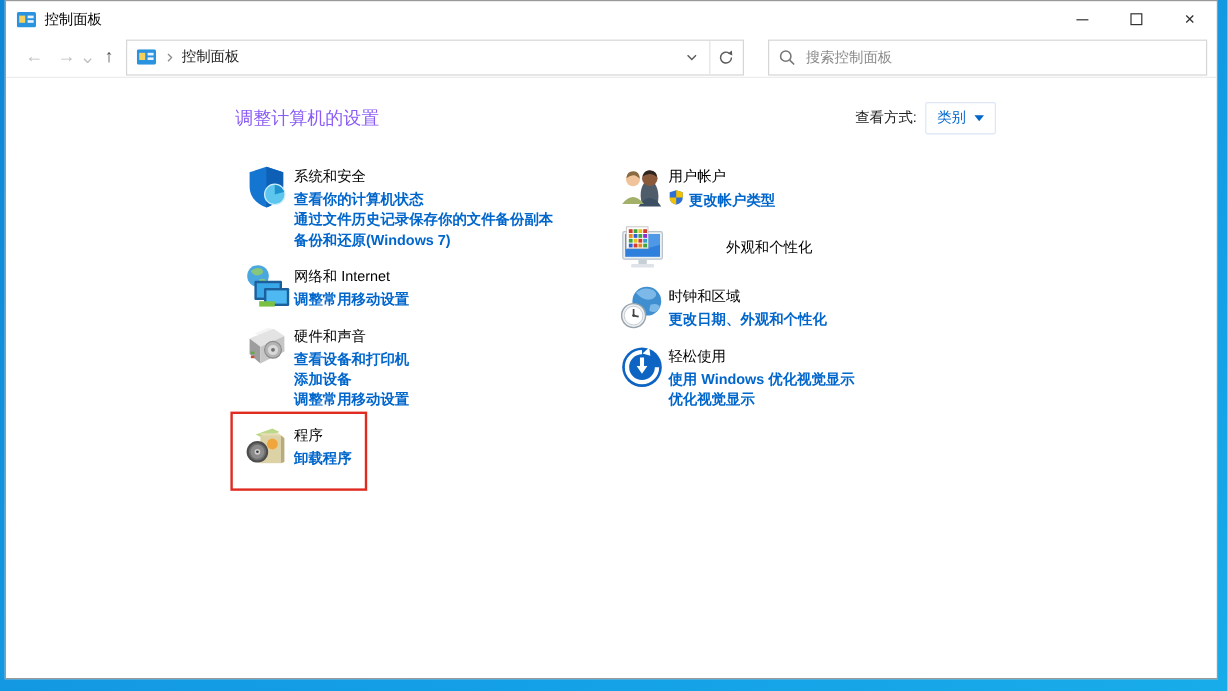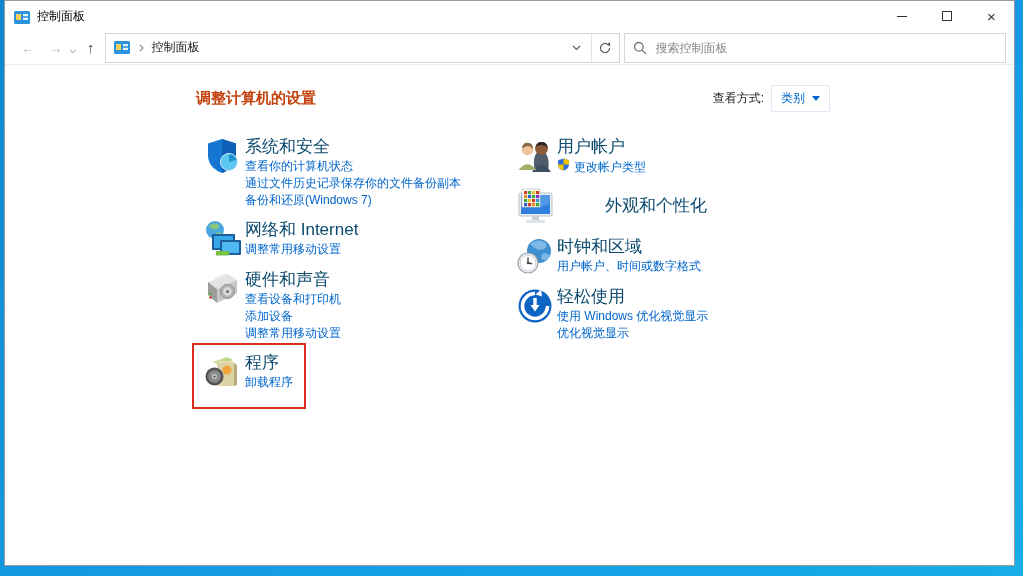--- a/index.html
+++ b/index.html
@@ -31,48 +31,48 @@
   .addr-box {
     width:515px; height:30px; border:1px solid #d6d6d6; display:flex; align-items:center;
     margin-left:4px; flex:none;
   }
   .addr-crumb { flex:1; display:flex; align-items:center; padding-left:8px; font-size:12px; color:#1a1a1a; }
   .addr-crumb .crumb-icon { width:16px; height:13px; margin-right:7px; }
   .addr-crumb .crumb-sep { margin:0 8px 0 2px; display:flex; }
   .addr-btn { width:28px; height:28px; display:flex; align-items:center; justify-content:center; flex:none; }
   .addr-btn.refresh { border-left:1px solid #e3e3e3; }
   .search-box {
-    flex:1; height:30px; border:1px solid #d6d6d6; margin-left:4px; margin-right:2px;
+    flex:1; height:30px; border:1px solid #d6d6d6; margin-left:20px; margin-right:2px;
     display:flex; align-items:center; padding:0 8px;
   }
   .search-box svg { flex:none; margin-right:9px; }
   .search-box input {
     border:none; outline:none; flex:1; font-size:12px; color:#333; background:transparent;
     font-family:inherit;
   }
   .search-box input::placeholder { color:#8a8a8a; opacity:1; }
   
   .content { flex:1; padding:20px 0 0 191px; overflow:hidden; }
   .content-header { width:634px; display:flex; align-items:center; justify-content:space-between; }
-  .page-title { font-size:15px; font-weight:bold; color:#c2410c; }
+  .page-title { font-size:15px; font-weight:normal; color:#8b5cf6; }
   .view-by { display:flex; align-items:center; font-size:12px; color:#222; }
   .view-btn {
     margin-left:7px; display:flex; align-items:center; color:#0066cc;
     border:1px solid #dce6f5; border-radius:2px; padding:4px 9px; cursor:default;
   }
   .view-btn .tri { width:0; height:0; border-left:4px solid transparent; border-right:4px solid transparent; border-top:5px solid #0066cc; margin-left:7px; }
   .columns { margin-top:24px; display:flex; }
   .col-left { width:312px; flex:none; }
   .col-right { flex:none; }
   .category { display:flex; align-items:flex-start; margin-left:7px; margin-bottom:10px; min-height:40px; position:relative; }
   .cat-icon { width:40px; height:40px; flex:none; margin-right:2px; }
   .cat-text { padding-top:2px; }
   .cat-text.centered { padding-top:11px;margin-left:48px; }
-  .cat-title { display:block; font-size:17px; line-height:18px; color:#0c4a6e; text-decoration:none; margin-bottom:2px; cursor:pointer; }
-  .cat-link { display:flex; align-items:center; font-size:12px; line-height:17px; color:#0066cc; text-decoration:none; cursor:pointer; }
+  .cat-title { display:block; font-size:12px; line-height:18px; color:#000000; text-decoration:none; margin-bottom:2px; cursor:pointer; }
+  .cat-link { display:flex; align-items:center; font-size:12px; line-height:17px; color:#0066cc; text-decoration:none; cursor:pointer;font-weight:bold; }
   .cat-link .uac { margin-right:4px; flex:none; }
   .highlight {
     position:absolute; left:-11px; top:-9px; width:114px; height:66px;
     border:2px solid #e02b20; pointer-events:none;
   }
 </style>
 </head>
 <body>
 
 <div class="window">
@@ -316,21 +316,21 @@
               <path d="M27 18 Q33 16 35 20 Q32 26 26 23 Z" fill="#7db9e8"></path>
               <circle cx="13" cy="27" r="10" fill="#eef1f4" stroke="#98a2aa" stroke-width="1.2"></circle>
               <circle cx="13" cy="27" r="7.8" fill="#ffffff" stroke="#c6ccd2" stroke-width="0.8"></circle>
               <line x1="13" y1="27" x2="13" y2="21.5" stroke="#444" stroke-width="1.4"></line>
               <line x1="13" y1="27" x2="17.2" y2="27.8" stroke="#444" stroke-width="1.4"></line>
               <circle cx="13" cy="27" r="1.2" fill="#444"></circle>
             </svg>
           </span>
           <div class="cat-text">
             <a class="cat-title">时钟和区域</a>
-            <a class="cat-link">用户帐户、时间或数字格式</a>
+            <a class="cat-link">更改日期、外观和个性化</a>
           </div>
         </div>
 
         <div class="category">
           <span class="cat-icon">
             <svg width="40" height="40" viewBox="0 0 40 40">
               <circle cx="20" cy="20" r="16.5" fill="#0e64c2"></circle>
               <path d="M20 7.5 A12.5 12.5 0 1 0 32.5 20" fill="none" stroke="#fff" stroke-width="3.6"></path>
               <polygon points="26,3.5 27,10.5 20.5,8.5" fill="#fff"></polygon>
               <line x1="20" y1="12" x2="20" y2="21" stroke="#fff" stroke-width="3.4"></line>

